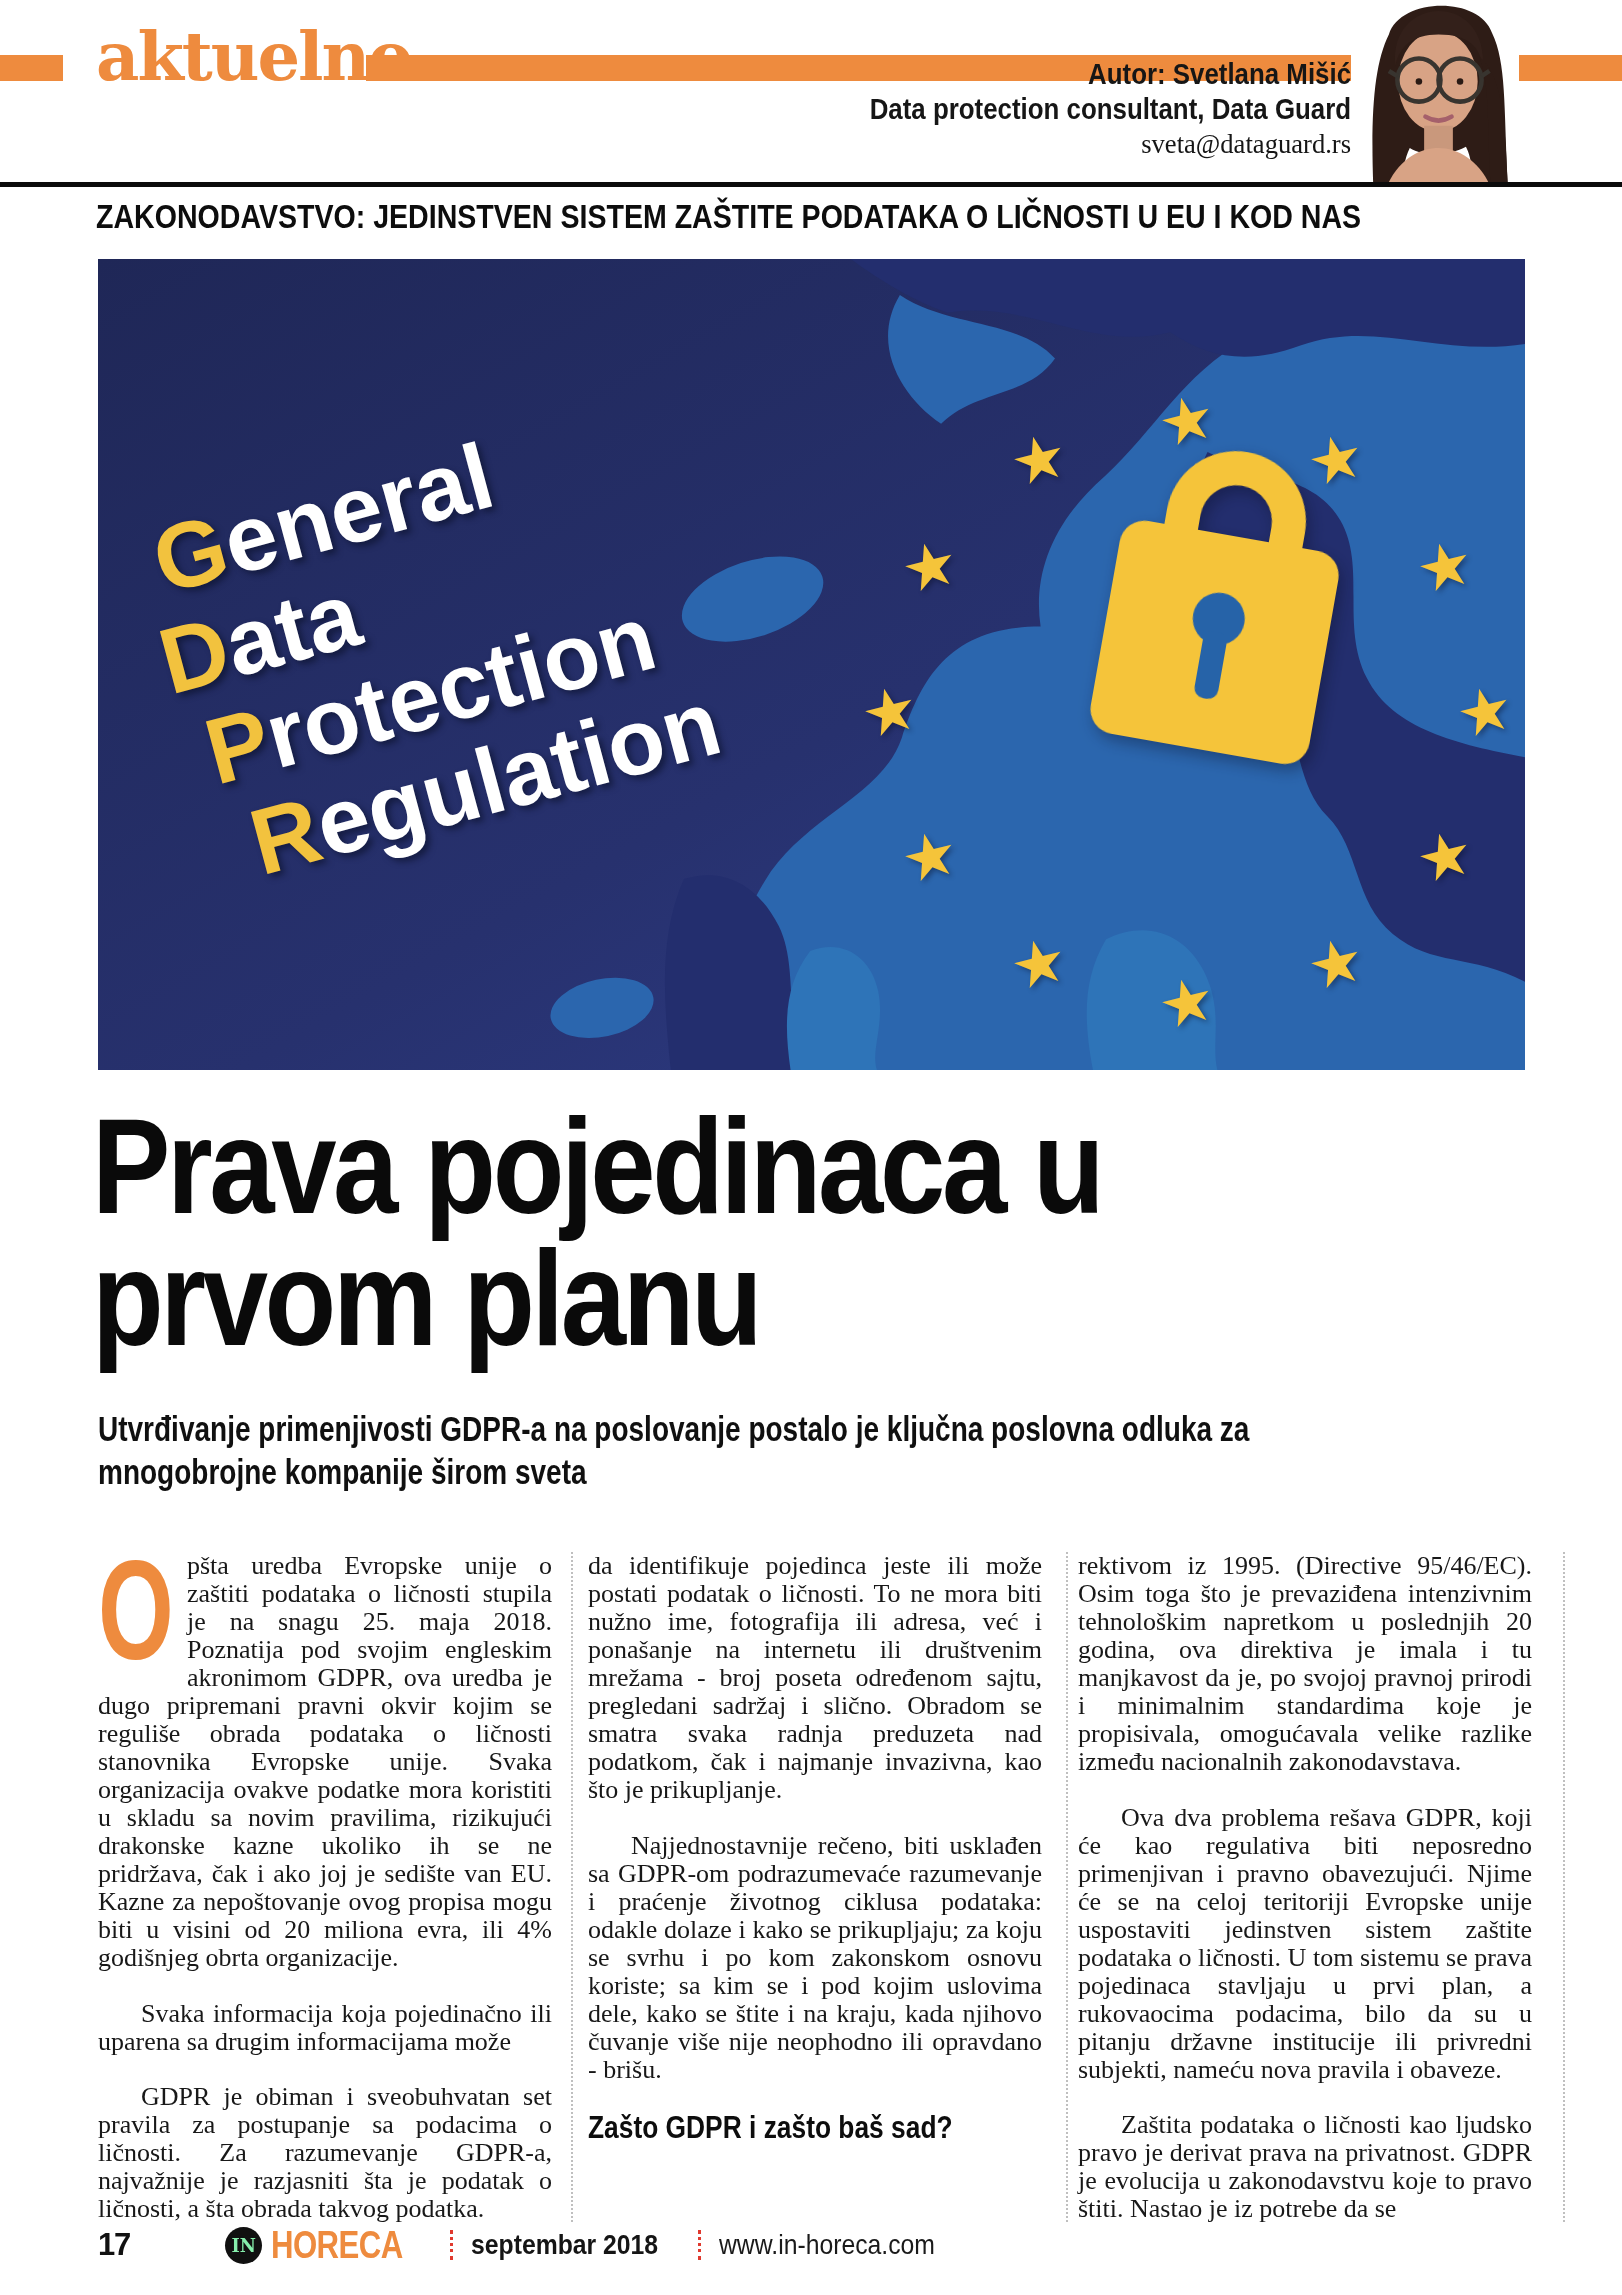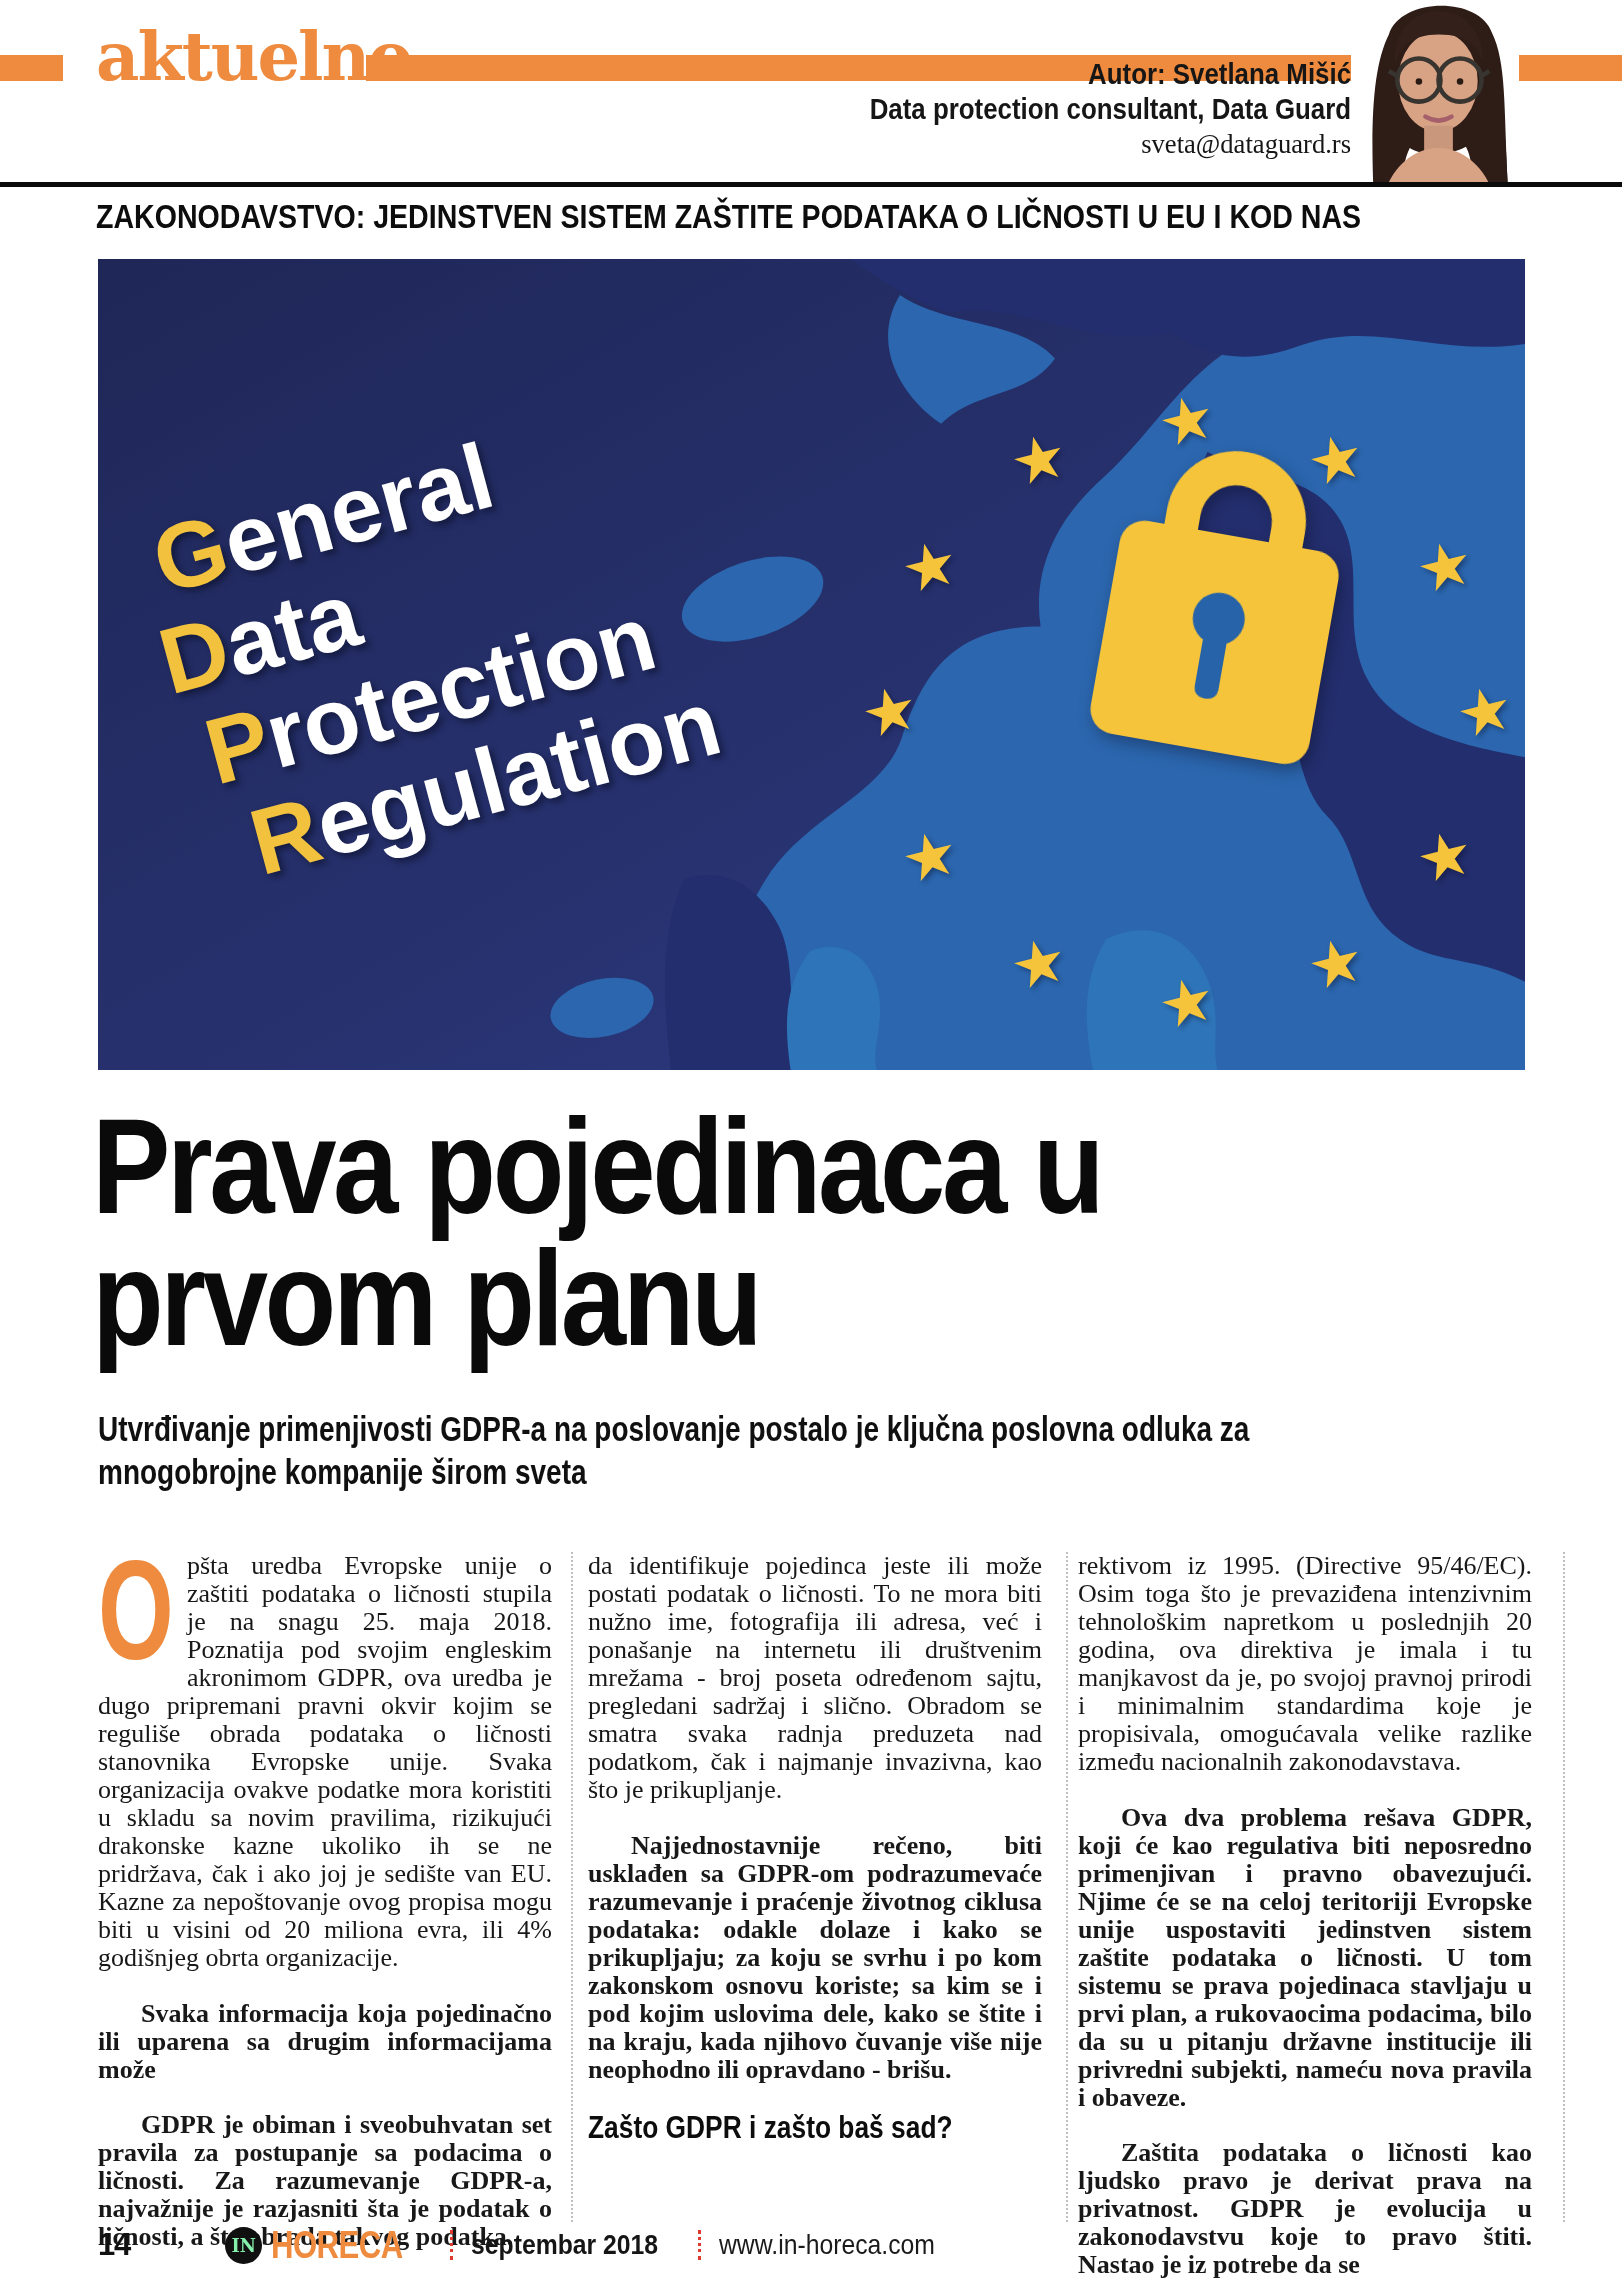--- a/index.html
+++ b/index.html
@@ -60,21 +60,21 @@
     font-weight:bold; font-size:135px; line-height:132px; letter-spacing:-3.9px;
     transform:scaleX(.87); transform-origin:left top; white-space:nowrap; }
   .subtitle { position:absolute; left:98px; top:1407px; color:#101010;
     font-weight:bold; font-size:35px; line-height:43px;
     transform:scaleX(.80); transform-origin:left top; white-space:nowrap; }
   
   .cols { position:absolute; left:98px; top:1552px; width:1434px; display:flex; gap:36px; }
   .col { width:454px; font-family:"Liberation Serif", serif; font-size:26px; line-height:28px;
     text-align:justify; color:#181818; }
   .col p { margin:0 0 27.5px 0; }
-  .col p.indent { text-indent:43px;font-weight:bold; }
+  .col p.indent { text-indent:43px; }
   .dropcap { float:left; width:76px; height:136px; margin:3.9px 13px 0 0; position:relative; }
   .dropcap span { position:absolute; left:0; top:-15.7px; font-family:"Liberation Sans",sans-serif;
     font-weight:bold; font-size:177px; line-height:177px; color:#EE8B3E;
     transform:scale(.55,.80); transform-origin:left top; }
   .subhead { font-family:"Liberation Sans", sans-serif; font-weight:bold; font-size:31px;
     line-height:34px; color:#0d0d0d; margin:9.2px 0 26px 0;
     transform:scaleX(.85); transform-origin:left center; white-space:nowrap; }
   .vsep { position:absolute; top:1552px; height:670px; width:0; border-left:2.6px dotted #bfbfbf; }
   .vsep1{ left:571px; } .vsep2{ left:1066px; } .vsep3{ left:1563px; }
   
@@ -205,21 +205,21 @@
       <p>rektivom iz 1995. (Directive 95/46/EC). Osim toga što je prevaziđena intenzivnim tehnološkim napretkom u poslednjih 20 godina, ova direktiva je imala i tu manjkavost da je, po svojoj pravnoj prirodi i minimalnim standardima koje je propisivala, omogućavala velike razlike između nacionalnih zakonodavstava.</p>
       <p class="indent">Ova dva problema rešava GDPR, koji će kao regulativa biti neposredno primenjivan i pravno obavezujući. Njime će se na celoj teritoriji Evropske unije uspostaviti jedinstven sistem zaštite podataka o ličnosti. U tom sistemu se prava pojedinaca stavljaju u prvi plan, a rukovaocima podacima, bilo da su u pitanju državne institucije ili privredni subjekti, nameću nova pravila i obaveze.</p>
       <p class="indent">Zaštita podataka o ličnosti kao ljudsko pravo je derivat prava na privatnost. GDPR je evolucija u zakonodavstvu koje to pravo štiti. Nastao je iz potrebe da se</p>
     </div>
   </div>
   <div class="vsep vsep1"></div>
   <div class="vsep vsep2"></div>
   <div class="vsep vsep3"></div>
 
   <div class="footer">
-    <span class="pageno">14</span>
+    <span class="pageno">17</span>
     <span class="inlogo">IN</span>
     <span class="horeca">HORECA</span>
     <span class="fsep"></span>
     <span class="fdate">septembar 2018</span>
     <span class="fsep"></span>
     <span class="furl">www.in-horeca.com</span>
   </div>
 
 </div>
 

